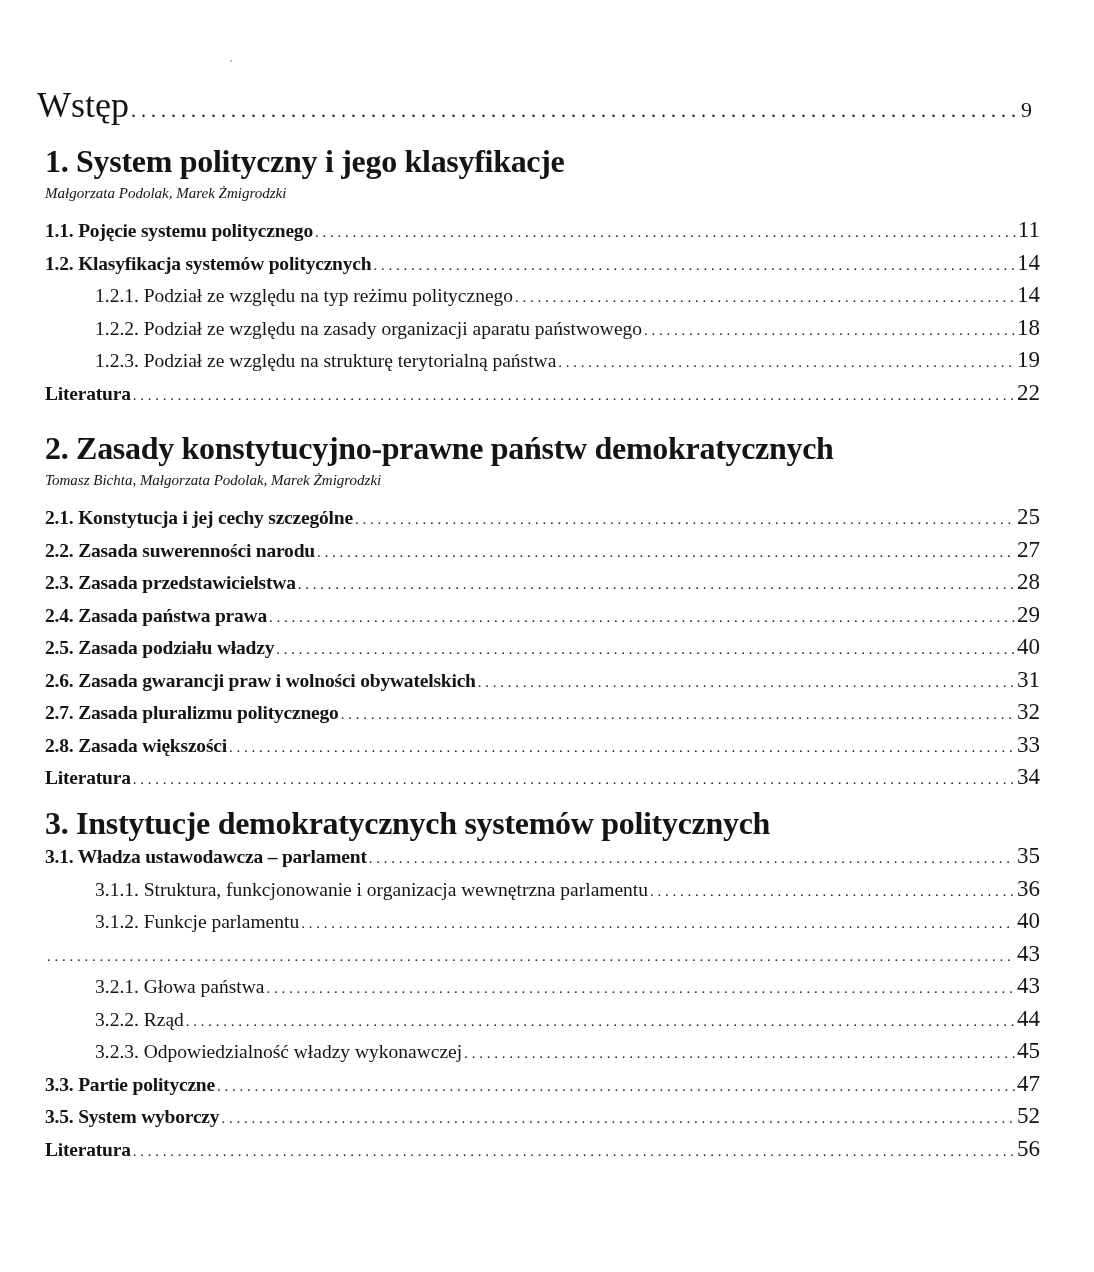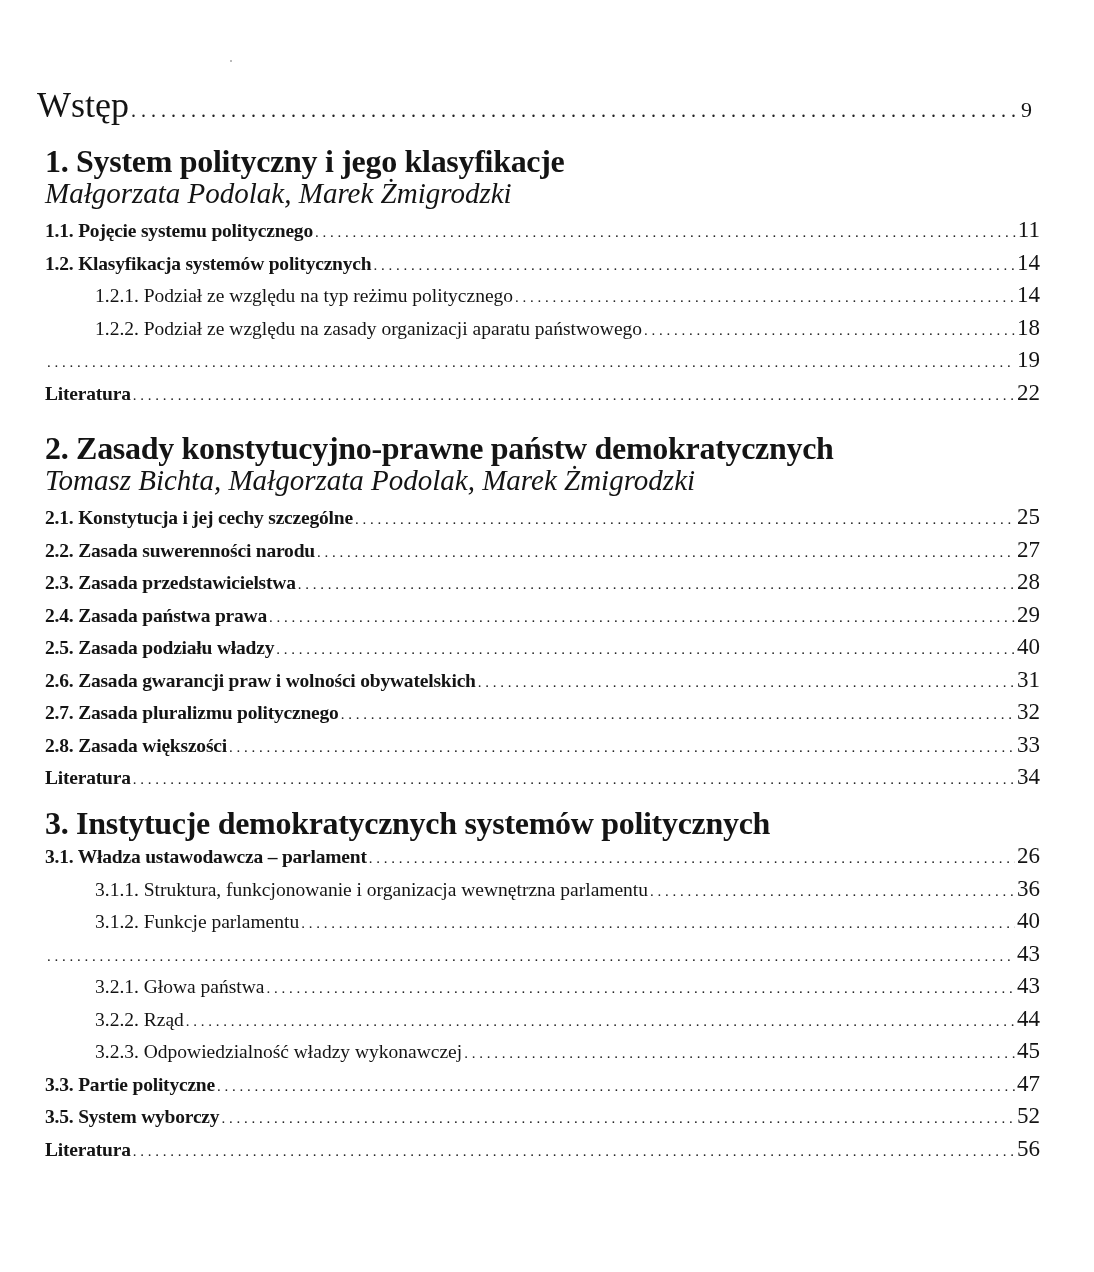--- a/index.html
+++ b/index.html
@@ -19,21 +19,21 @@
       letter-spacing: 0;
     }
     .row .page-num { flex: 0 0 auto; text-align: right; }
 
     .intro { position: absolute; top: 84px; left: 0; width: 995px; font-size: 36px; }
     .intro .page-num { font-size: 22px; }
     .intro .leader { font-size: 20px; }
 
     .chapter { position: absolute; left: 8px; width: 995px; }
     .ch-title { font-size: 32px; line-height: 36px; font-weight: bold; letter-spacing: -0.3px; }
-    .ch-authors { font-size: 29px; line-height: 28px; font-style: italic; margin-bottom: 8px; }
+    .ch-authors { font-size: 15px; line-height: 28px; font-style: italic; margin-bottom: 8px; }
     .entry { font-size: 19.5px; line-height: 29.5px; }
     .entry.lvl1 .label, .entry.lit .label { font-weight: bold; letter-spacing: -0.2px; }
     .entry.lvl2 .label { padding-left: 50px; }
     .entry .page-num { font-size: 23px; }
     .entry .leader { font-size: 15px; }
 
     .speck { position: absolute; left: 230px; top: 60px; width: 2px; height: 2px; background: #bbb; }
   </style>
 </head>
 <body>
@@ -65,20 +65,21 @@
         <span class="label">1.2.1. Podział ze względu na typ reżimu politycznego</span>
         <span class="leader"></span>
         <span class="page-num">14</span>
       </div>
     <div class="row entry lvl2">
         <span class="label">1.2.2. Podział ze względu na zasady organizacji aparatu państwowego</span>
         <span class="leader"></span>
         <span class="page-num">18</span>
       </div>
     <div class="row entry lvl2">
+        <span class="label">1.2.3. Podział ze względu na strukturę terytorialną państwa</span>
         <span class="leader"></span>
         <span class="page-num">19</span>
       </div>
     <div class="row entry lit">
         <span class="label">Literatura</span>
         <span class="leader"></span>
         <span class="page-num">22</span>
       </div>
   </div>
 
@@ -130,21 +131,21 @@
         <span class="leader"></span>
         <span class="page-num">34</span>
       </div>
   </div>
 
   <div class="chapter" style="top:805px;">
     <div class="ch-title">3. Instytucje demokratycznych systemów politycznych</div>
     <div class="row entry lvl1">
         <span class="label">3.1. Władza ustawodawcza – parlament</span>
         <span class="leader"></span>
-        <span class="page-num">26</span>
+        <span class="page-num">35</span>
       </div>
     <div class="row entry lvl2">
         <span class="label">3.1.1. Struktura, funkcjonowanie i organizacja wewnętrzna parlamentu</span>
         <span class="leader"></span>
         <span class="page-num">36</span>
       </div>
     <div class="row entry lvl2">
         <span class="label">3.1.2. Funkcje parlamentu</span>
         <span class="leader"></span>
         <span class="page-num">40</span>

